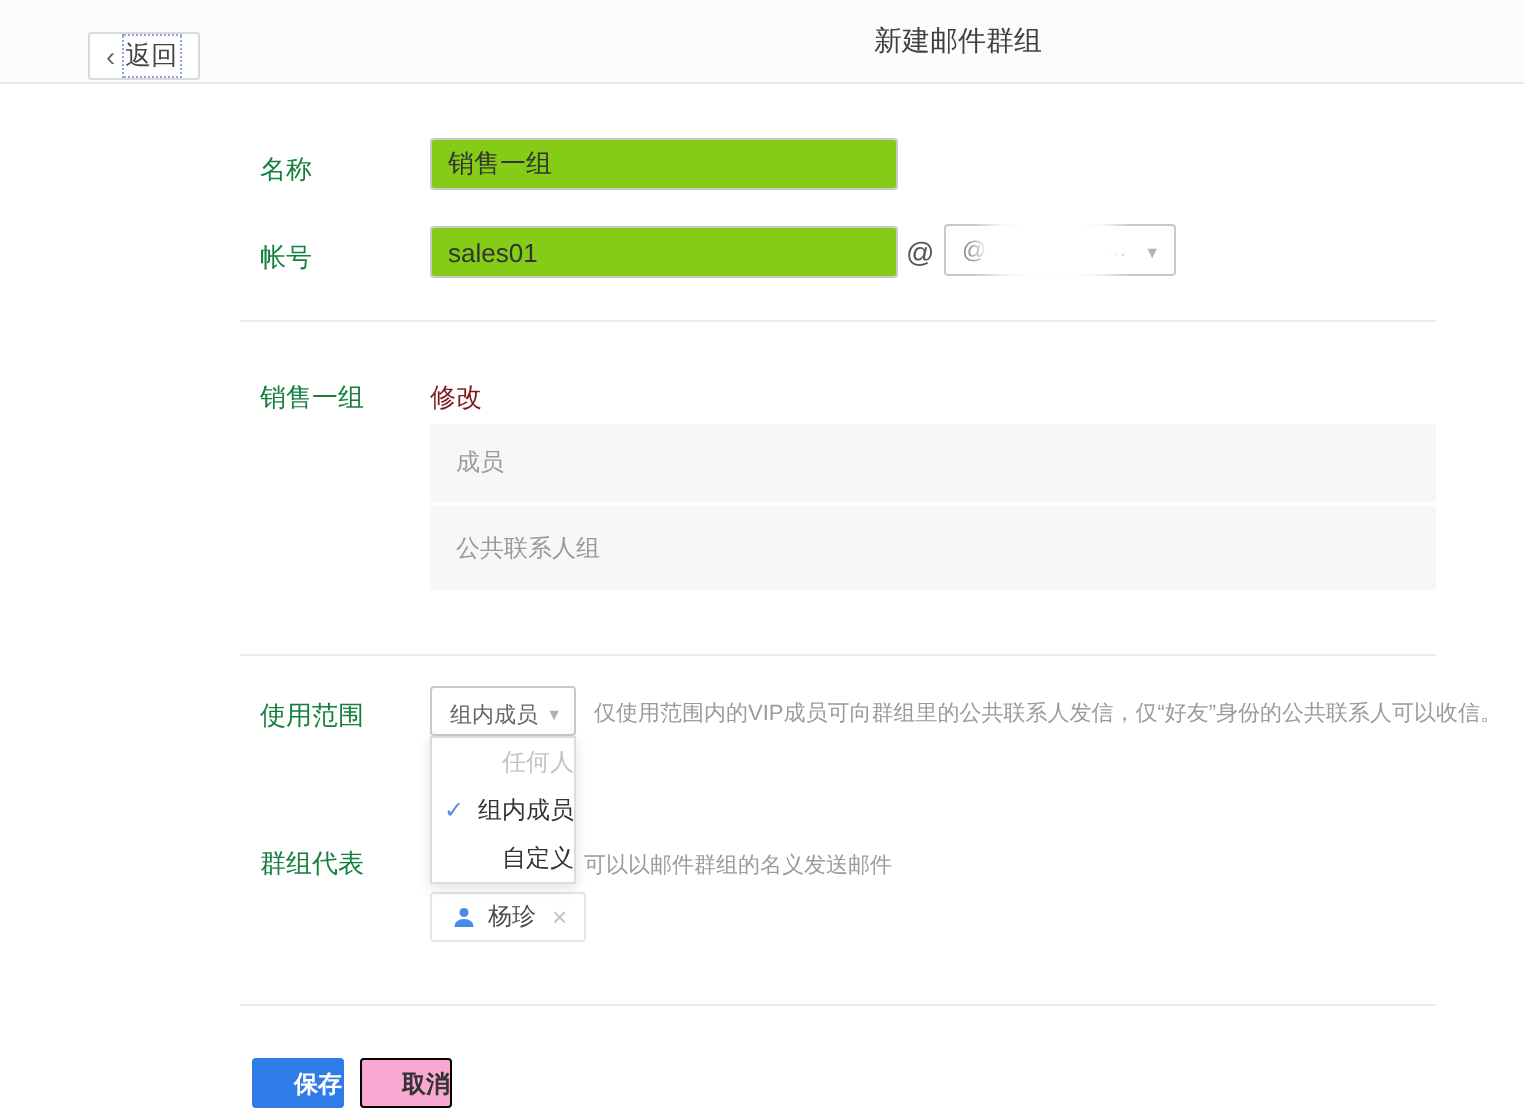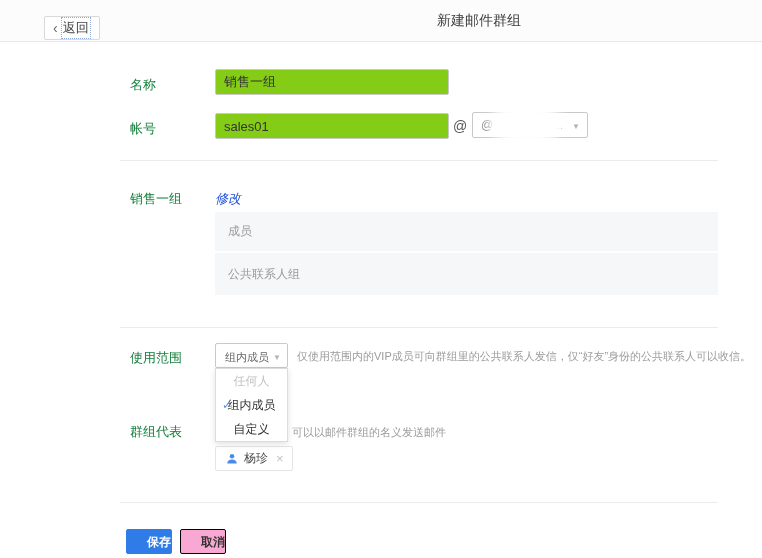--- a/index.html
+++ b/index.html
@@ -22,35 +22,35 @@
   
   .at-sep { position:absolute; left:453px; top:118px; font-size:14px; color:#555; }
   .domain-select { position:absolute; left:472px; top:112px; width:116px; height:26px; border:1px solid #c9c9c9; border-radius:2px; background:#fff; cursor:pointer; }
   .domain-select .dom-prefix { position:absolute; left:8px; top:5px; font-size:12px; color:#888; }
   .domain-select .dom-suffix { position:absolute; right:24px; top:6px; font-size:11px; color:#9a9a9a; }
   .caret { color:#b3b3b3; font-size:8px; }
   .domain-select .caret { position:absolute; right:7px; top:9px; }
   .privacy-blur { position:absolute; left:488px; top:103px; width:76px; height:42px; background:#fff; border-radius:50%; filter:blur(4px); z-index:5; }
 
   
-  .modify-link { position:absolute; left:215px; top:190px; color:#1d4ed8; cursor:pointer; font-size:13px;font-style:italic; }
+  .modify-link { position:absolute; left:215px; top:190px; color:#7f1d1d; cursor:pointer; font-size:13px; }
   .panel-row { position:absolute; left:215px; width:503px; background:#f6f7f9; display:flex; align-items:center; padding-left:13px; }
   .panel-row .row-lbl { width:102px; flex:0 0 102px; font-size:12px; color:#9a9a9a; }
   .chips { display:flex; gap:6px; }
   .chip { display:flex; align-items:center; gap:5px; height:25px; padding:0 10px; background:#fff; border:1px solid #e2e4e8; border-radius:2px; font-size:12px; color:#4a4a4a; white-space:nowrap; }
   .chip svg { display:block; }
 
   
   .select-box { position:absolute; left:215px; top:343px; width:73px; height:25px; border:1px solid #c9c9c9; border-radius:2px; background:#fff; cursor:pointer; }
   .select-box .sel-val { position:absolute; left:9px; top:6px; font-size:11px; color:#666; }
   .select-box .caret { position:absolute; right:6px; top:9px; }
   .hint { position:absolute; color:#9b9b9b; font-size:11px; white-space:nowrap; }
 
   .dropdown { position:absolute; left:215px; top:368px; width:73px; background:#fff; border:1px solid #dcdcdc; box-shadow:0 2px 6px rgba(0,0,0,0.12); z-index:10; }
-  .dd-item { position:relative; height:24px; line-height:24px; text-align:center; font-size:12px; color:#333; cursor:pointer; }
+  .dd-item { position:relative; height:24px; line-height:24px; text-align:right; font-size:12px; color:#333; cursor:pointer; }
   .dd-item.disabled { color:#c3c3c3; }
   .dd-item .check { position:absolute; left:6px; top:0; color:#5a8fd6; font-size:12px; }
 
   
   .rep-chip { position:absolute; left:215px; top:446px; height:25px; display:flex; align-items:center; gap:6px; padding:0 8px 0 10px; background:#fff; border:1px solid #e5e5e5; border-radius:2px; font-size:12px; color:#4a4a4a; }
   .rep-chip .close-x { color:#c4c4c4; font-size:13px; cursor:pointer; margin-left:2px; }
 
   
   .btn { position:absolute; top:529px; width:46px; height:25px; border-radius:2px; font-size:12px; text-align:right; line-height:24px; cursor:pointer;font-weight:bold; }
   .btn-save { left:126px; background:#2f7ce8; color:#fff; border:1px solid #2f7ce8; }

